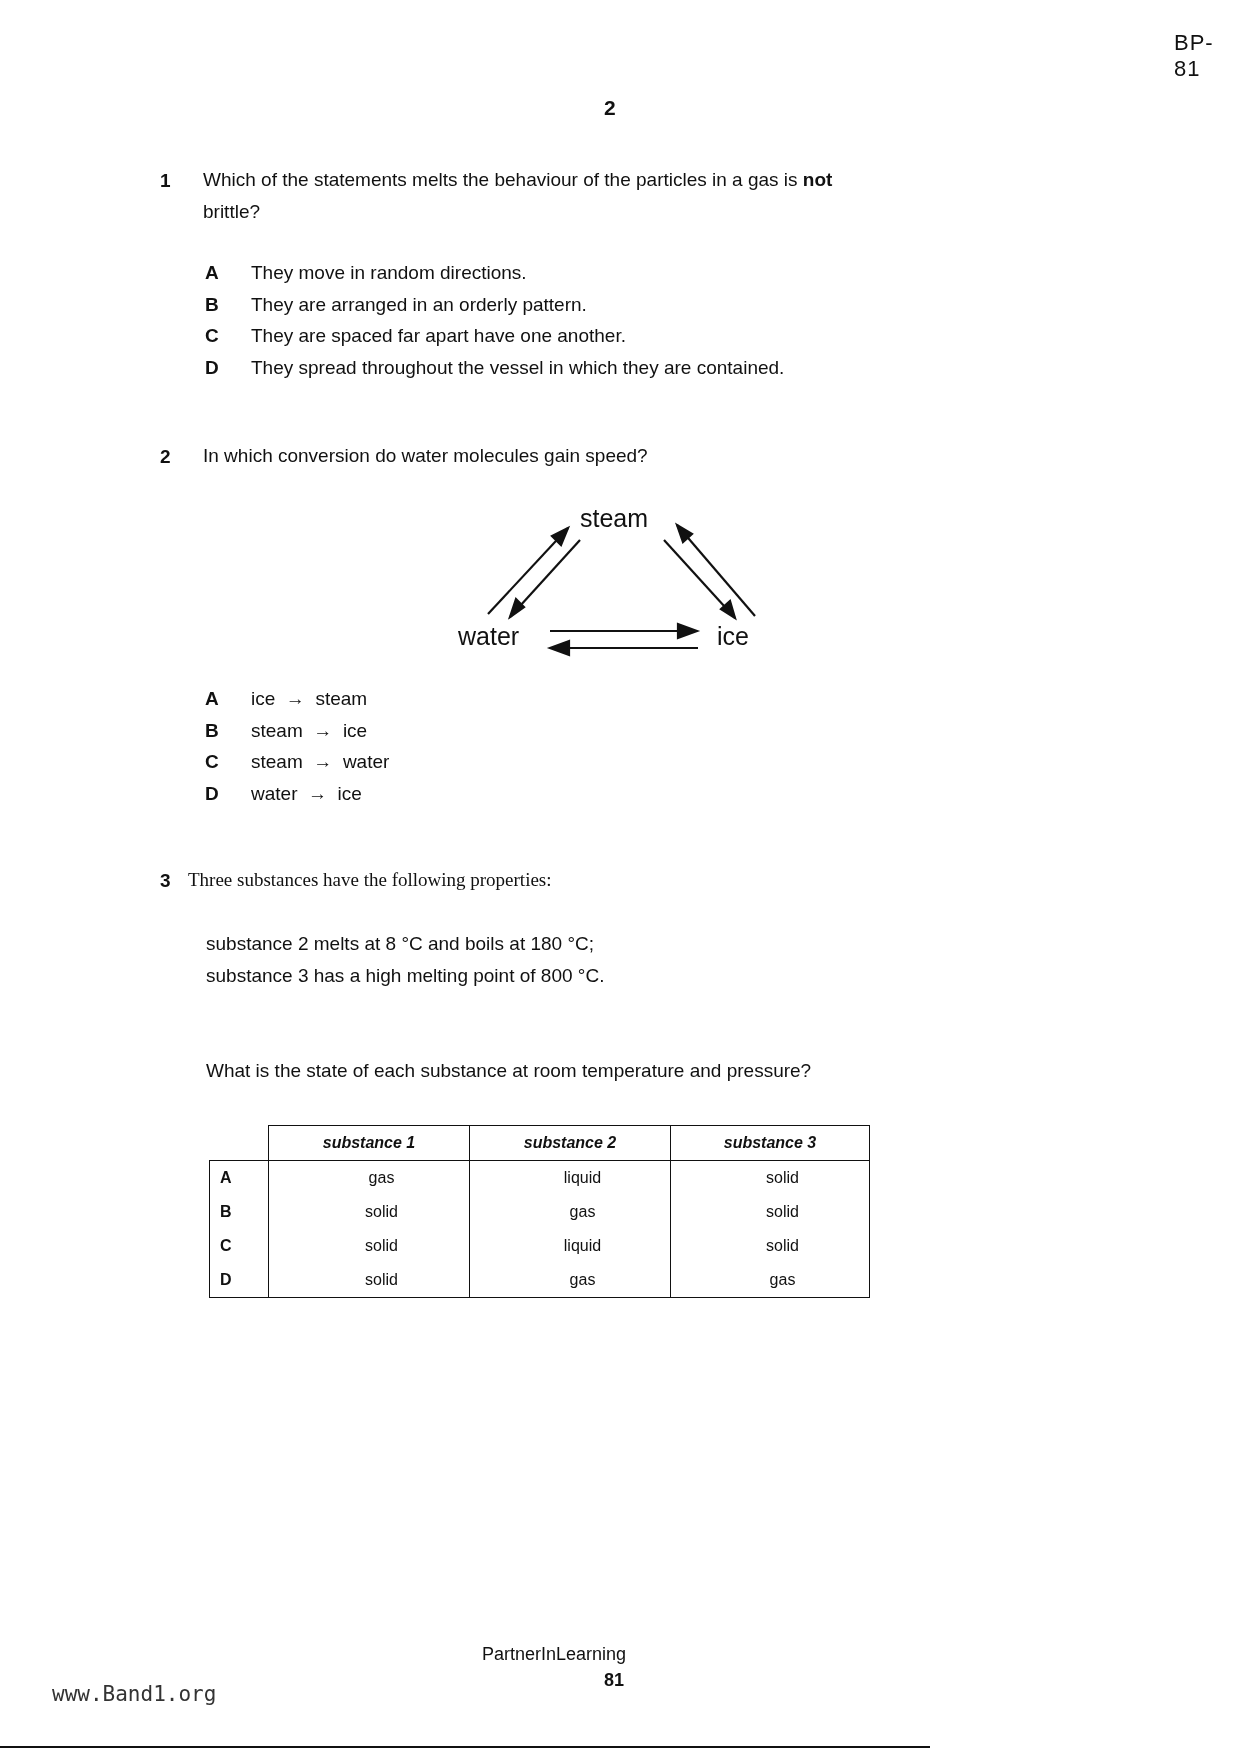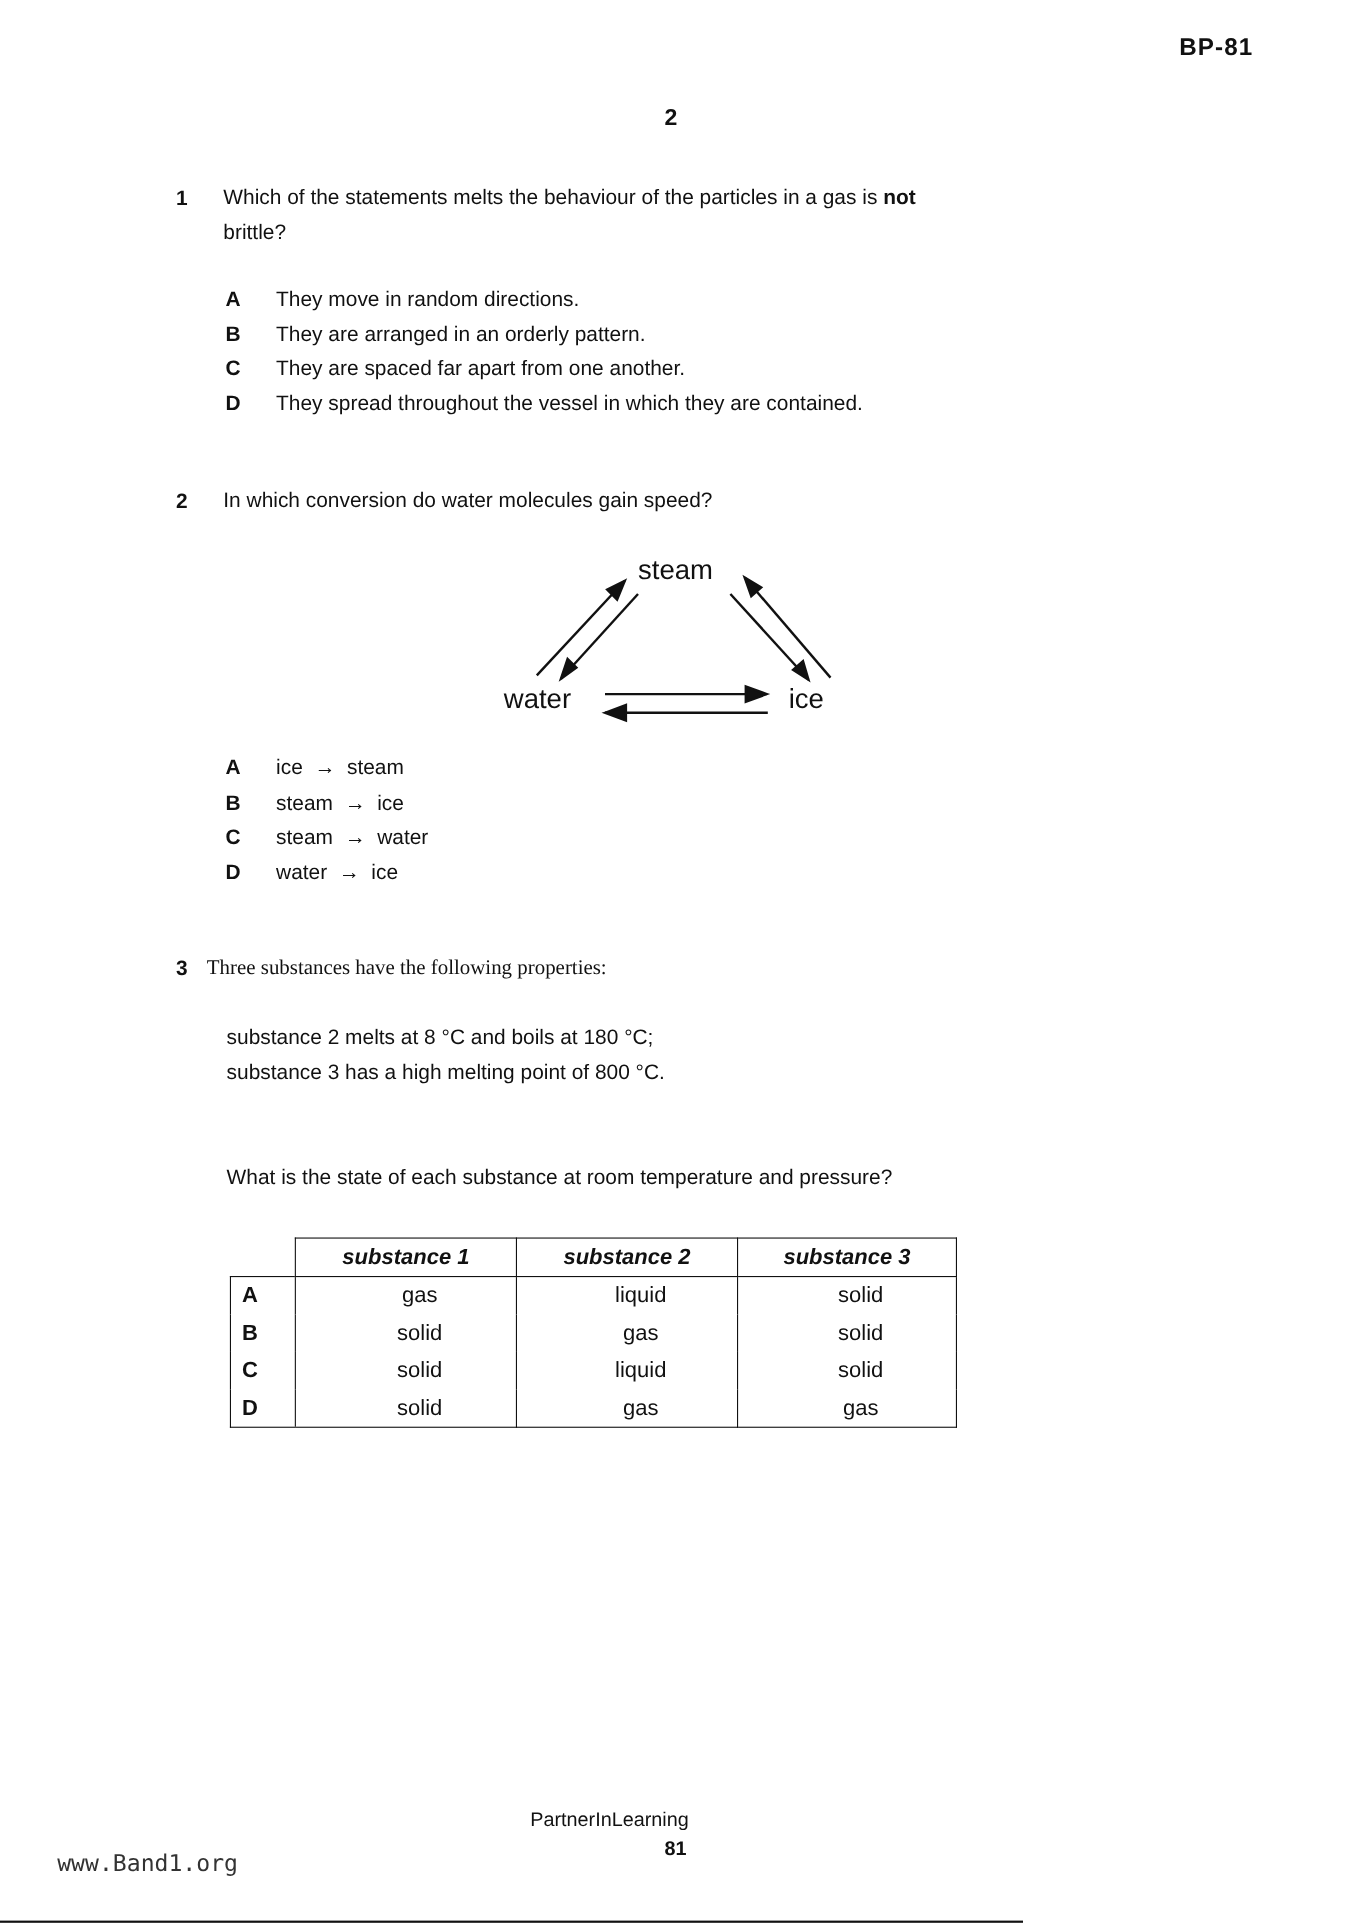--- a/index.html
+++ b/index.html
@@ -1,26 +1,26 @@
 <!DOCTYPE html>
 <html><head>
   <meta charset="utf-8">
   <style>
     html, body { margin:0; padding:0; background:#ffffff; }
     body { width:1239px; height:1754px; position:relative; overflow:hidden;
            font-family:"Liberation Sans", sans-serif; color:#111; }
     .abs { position:absolute; }
-    .code { left:1072px; top:30px; font-size:22px; font-weight:bold; letter-spacing:1px; }
+    .code { left:1174px; top:30px; font-size:22px; font-weight:normal; letter-spacing:1px; }
     .pnum { left:604px; top:96px; font-size:21px; font-weight:bold; }
     .qnum { font-size:19px; font-weight:bold; }
     .qtext { font-size:19px; line-height:32px; }
     .opt { font-size:19px; line-height:31.5px; }
     .opt .lt { display:inline-block; width:46px; font-weight:bold; }
     .para { font-size:19px; line-height:31.5px; }
-    table.states { border-collapse:collapse; font-size:20px; }
+    table.states { border-collapse:collapse; font-size:16px; }
     table.states td, table.states th { height:34px; text-align:center; padding:0; }
     table.states th { font-style:italic; font-weight:bold; border:1.5px solid #111; }
     table.states td.lbl { width:48px; text-align:left; padding-left:10px; font-weight:bold; border-left:1.5px solid #111; }
     table.states td.c { border-left:1.5px solid #111; border-right:1.5px solid #111;padding-left:25px; }
     table.states tr.first td { border-top:1.5px solid #111; }
     table.states tr.last td { border-bottom:1.5px solid #111; }
     .diagram-label { font-size:25px; }
     .footer-brand { left:482px; top:1644px; font-size:18px; }
     .footer-page { left:604px; top:1670px; font-size:18px; font-weight:bold; }
     .footer-url { left:52px; top:1682px; font-size:21px; font-family:"DejaVu Sans Mono", monospace; color:#333; }
@@ -34,21 +34,21 @@
 
 <section>
   <div class="abs qnum" style="left:160px; top:170px;">1</div>
   <div class="abs qtext" style="left:203px; top:164px; width:820px;">
     <span>Which of the statements melts the behaviour of the particles in a gas is </span><b>not</b><br>
     <span>brittle?</span>
   </div>
   <div class="abs" style="left:205px; top:257px;">
     <div class="opt"><span class="lt">A</span><span>They move in random directions.</span></div>
     <div class="opt"><span class="lt">B</span><span>They are arranged in an orderly pattern.</span></div>
-    <div class="opt"><span class="lt">C</span><span>They are spaced far apart from one another.</span></div>
+    <div class="opt"><span class="lt">C</span><span>They are spaced far apart have one another.</span></div>
     <div class="opt"><span class="lt">D</span><span>They spread throughout the vessel in which they are contained.</span></div>
   </div>
 </section>
 
 <section>
   <div class="abs qnum" style="left:160px; top:446px;">2</div>
   <div class="abs qtext" style="left:203px; top:440px;">In which conversion do water molecules gain speed?</div>
 
   <div class="abs" style="left:440px; top:500px; width:340px; height:170px;">
     <span class="abs diagram-label" style="left:140px; top:4px;">steam</span>

